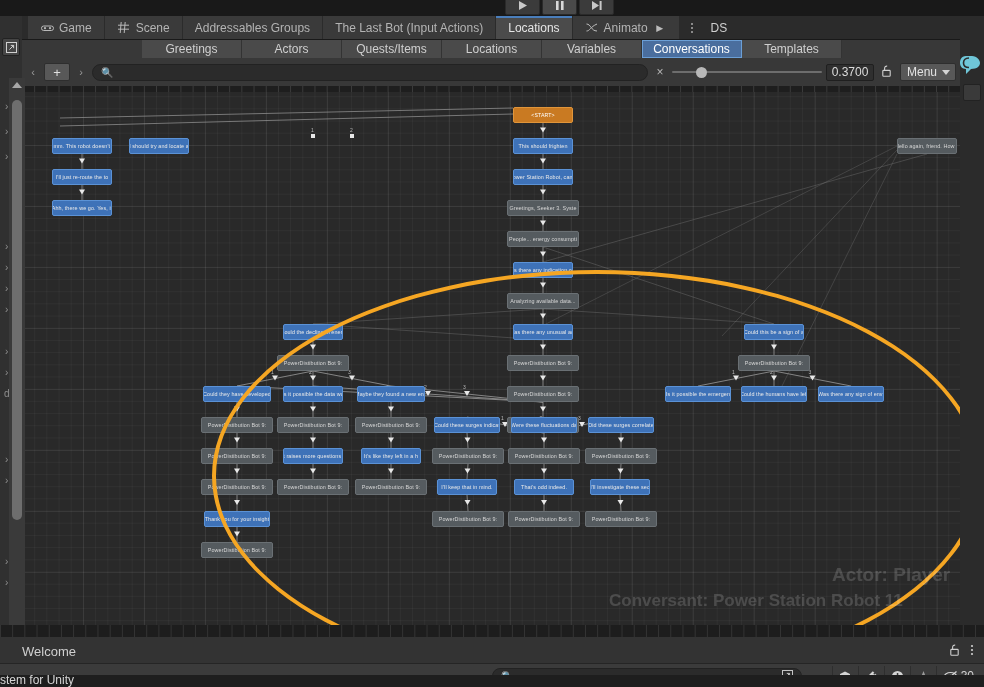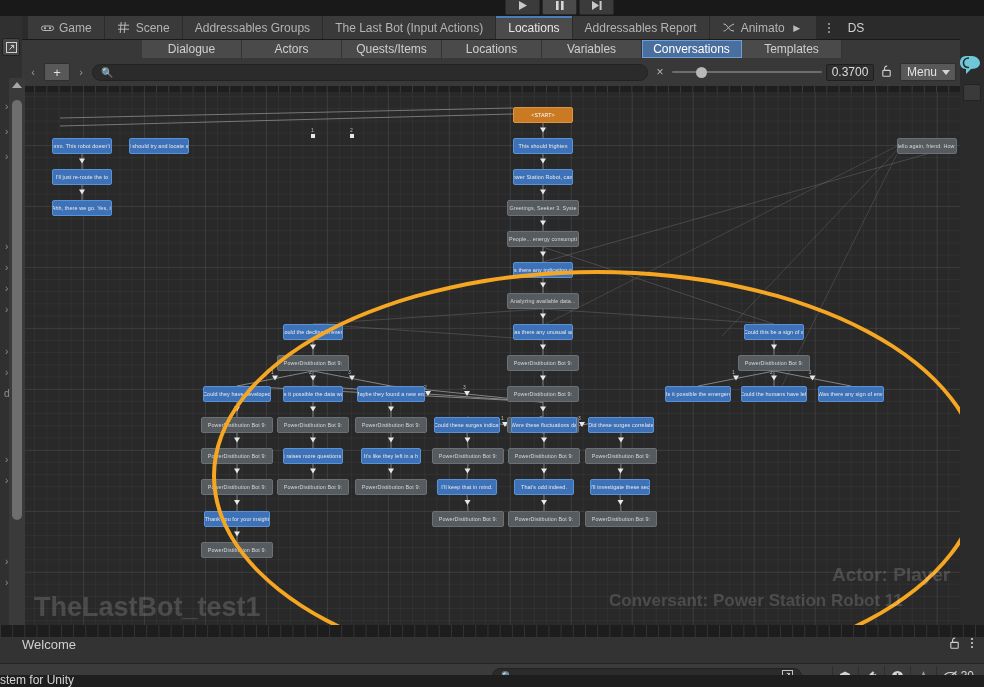--- a/index.html
+++ b/index.html
@@ -121,21 +121,21 @@
   .vsc-outer{ position:absolute; left:9px; top:78px; width:16px; height:560px; background:#3a3a3a; z-index:5;}
   .vsc-outer .up,.vsc-outer .dn{ position:absolute; left:3px; width:0;height:0;}
   .vsc-outer .up{ top:4px; border-left:5px solid transparent;border-right:5px solid transparent;border-bottom:6px solid #a8a8a8;}
   .vsc-outer .dn{ bottom:4px; border-left:5px solid transparent;border-right:5px solid transparent;border-top:6px solid #a8a8a8;}
   .vsc-outer .thumb{ position:absolute; left:3px; top:22px; width:10px; height:420px; background:#6e6e6e; border-radius:5px;}
 
   
   .welcomebar{ position:absolute; left:0; bottom:50px; width:984px; height:12px; background:#1d1d1d; z-index:6;
                background-image:linear-gradient(to right,#343434 1px,transparent 1px); background-size:12.2px 12px;}
   .welcome{ position:absolute; left:0; bottom:22px; width:984px; height:28px; background:#333; z-index:6;
-            display:flex; align-items:flex-start; padding:0 0 0 22px; }
+            display:flex; align-items:center; padding:0 0 0 22px; }
   .welcome .txt{ color:#d0d0d0; font-size:13px;}
   .welcome .right{ margin-left:auto; display:flex; align-items:center; gap:10px; padding-right:10px;}
   .statusbar{ position:absolute; left:0; bottom:0; width:984px; height:24px; background:#3b3b3b;
               border-top:1px solid #252525; display:flex; align-items:center; z-index:6; }
   .sb-search{ position:absolute; left:492px; top:4px; width:310px; height:16px; background:#2b2b2b;
               border:1px solid #222; border-radius:8px; display:flex; align-items:center; padding:0 8px; gap:5px;
               color:#9a9a9a; font-size:10px; }
   .sb-icons{ position:absolute; right:4px; top:2px; display:flex; align-items:center; height:20px;}
   .sb-ic{ width:26px; height:20px; display:flex; align-items:center; justify-content:center;
           border-left:1px solid #2e2e2e; color:#d4d4d4; }
@@ -203,23 +203,20 @@
 
   <div class="etab plain">
     <span>The Last Bot (Input Actions)</span>
   </div>
 
 
   <div class="etab active">
     <span>Locations</span>
   </div>
 
-  <div class="etab plain">
-    <span>Addressables Report</span>
-  </div>
 
   <div class="etab plain">
     <span class="tabicon">
       <svg width="12" height="9" viewBox="0 0 12 9">
           <path d="M0.5 1 C5 1 5 8 11 8" stroke="#bdbdbd" stroke-width="1" fill="none"></path>
           <path d="M0.5 8 C4 8 4 4 11 1" stroke="#bdbdbd" stroke-width="1" fill="none"></path>
         </svg>
     </span>
     <span>Animato</span>
     <span class="arrowbtn">▶</span>
@@ -270,21 +267,21 @@
     <svg width="26" height="22" viewBox="0 0 26 22">
       <path d="M6 2 C1 2 0 6 0 9 C0 12 2 15 6 15 L6 20 L11 15 C17 15 20 12 20 9 C20 6 17 2 12 2 Z" fill="#6fc6d8"></path>
       <path d="M9 4 C5 4 3.5 6.5 3.5 9 C3.5 11.5 5.5 13.5 9 13.5" fill="none" stroke="#2b2b2b" stroke-width="1.6"></path>
     </svg>
   </div>
   <div class="sqbtn"></div>
 </div>
 
 <div class="dstoolbar">
   <div class="spacer"></div>
-  <div class="dsbtn">Dialogue</div>
+  <div class="dsbtn">Greetings</div>
   <div class="dsbtn">Actors</div>
   <div class="dsbtn">Quests/Items</div>
   <div class="dsbtn">Locations</div>
   <div class="dsbtn">Variables</div>
   <div class="dsbtn sel">Conversations</div>
   <div class="dsbtn">Templates</div>
   <div class="fill"></div>
 </div>
 
 <div class="convrow">
@@ -593,21 +590,20 @@
         <span class="redmark"></span>
       </div>
       <div class="node player" style="left: 796px; top: 300px; width: 66px;">
         <span>Was there any sign of envi</span>
         <span class="redmark"></span>
       </div>
     </div>
 
   <div class="ellipse" style="left:190px; top:184px; width:770px; height:412px;"></div>
 
-  <div class="wm big" style="left:12px; top:506px;">TheLastBot_test1</div>
   <div class="wm med" style="left:810px; top:478px;">Actor: Player</div>
   <div class="wm sm" style="left:587px; top:505px;">Conversant: Power Station Robot 11</div>
 </div>
 
 <div class="vscroll">
   <div class="thumb"></div>
 </div>
 
 <div class="welcomebar"></div>
 <div class="welcome">

